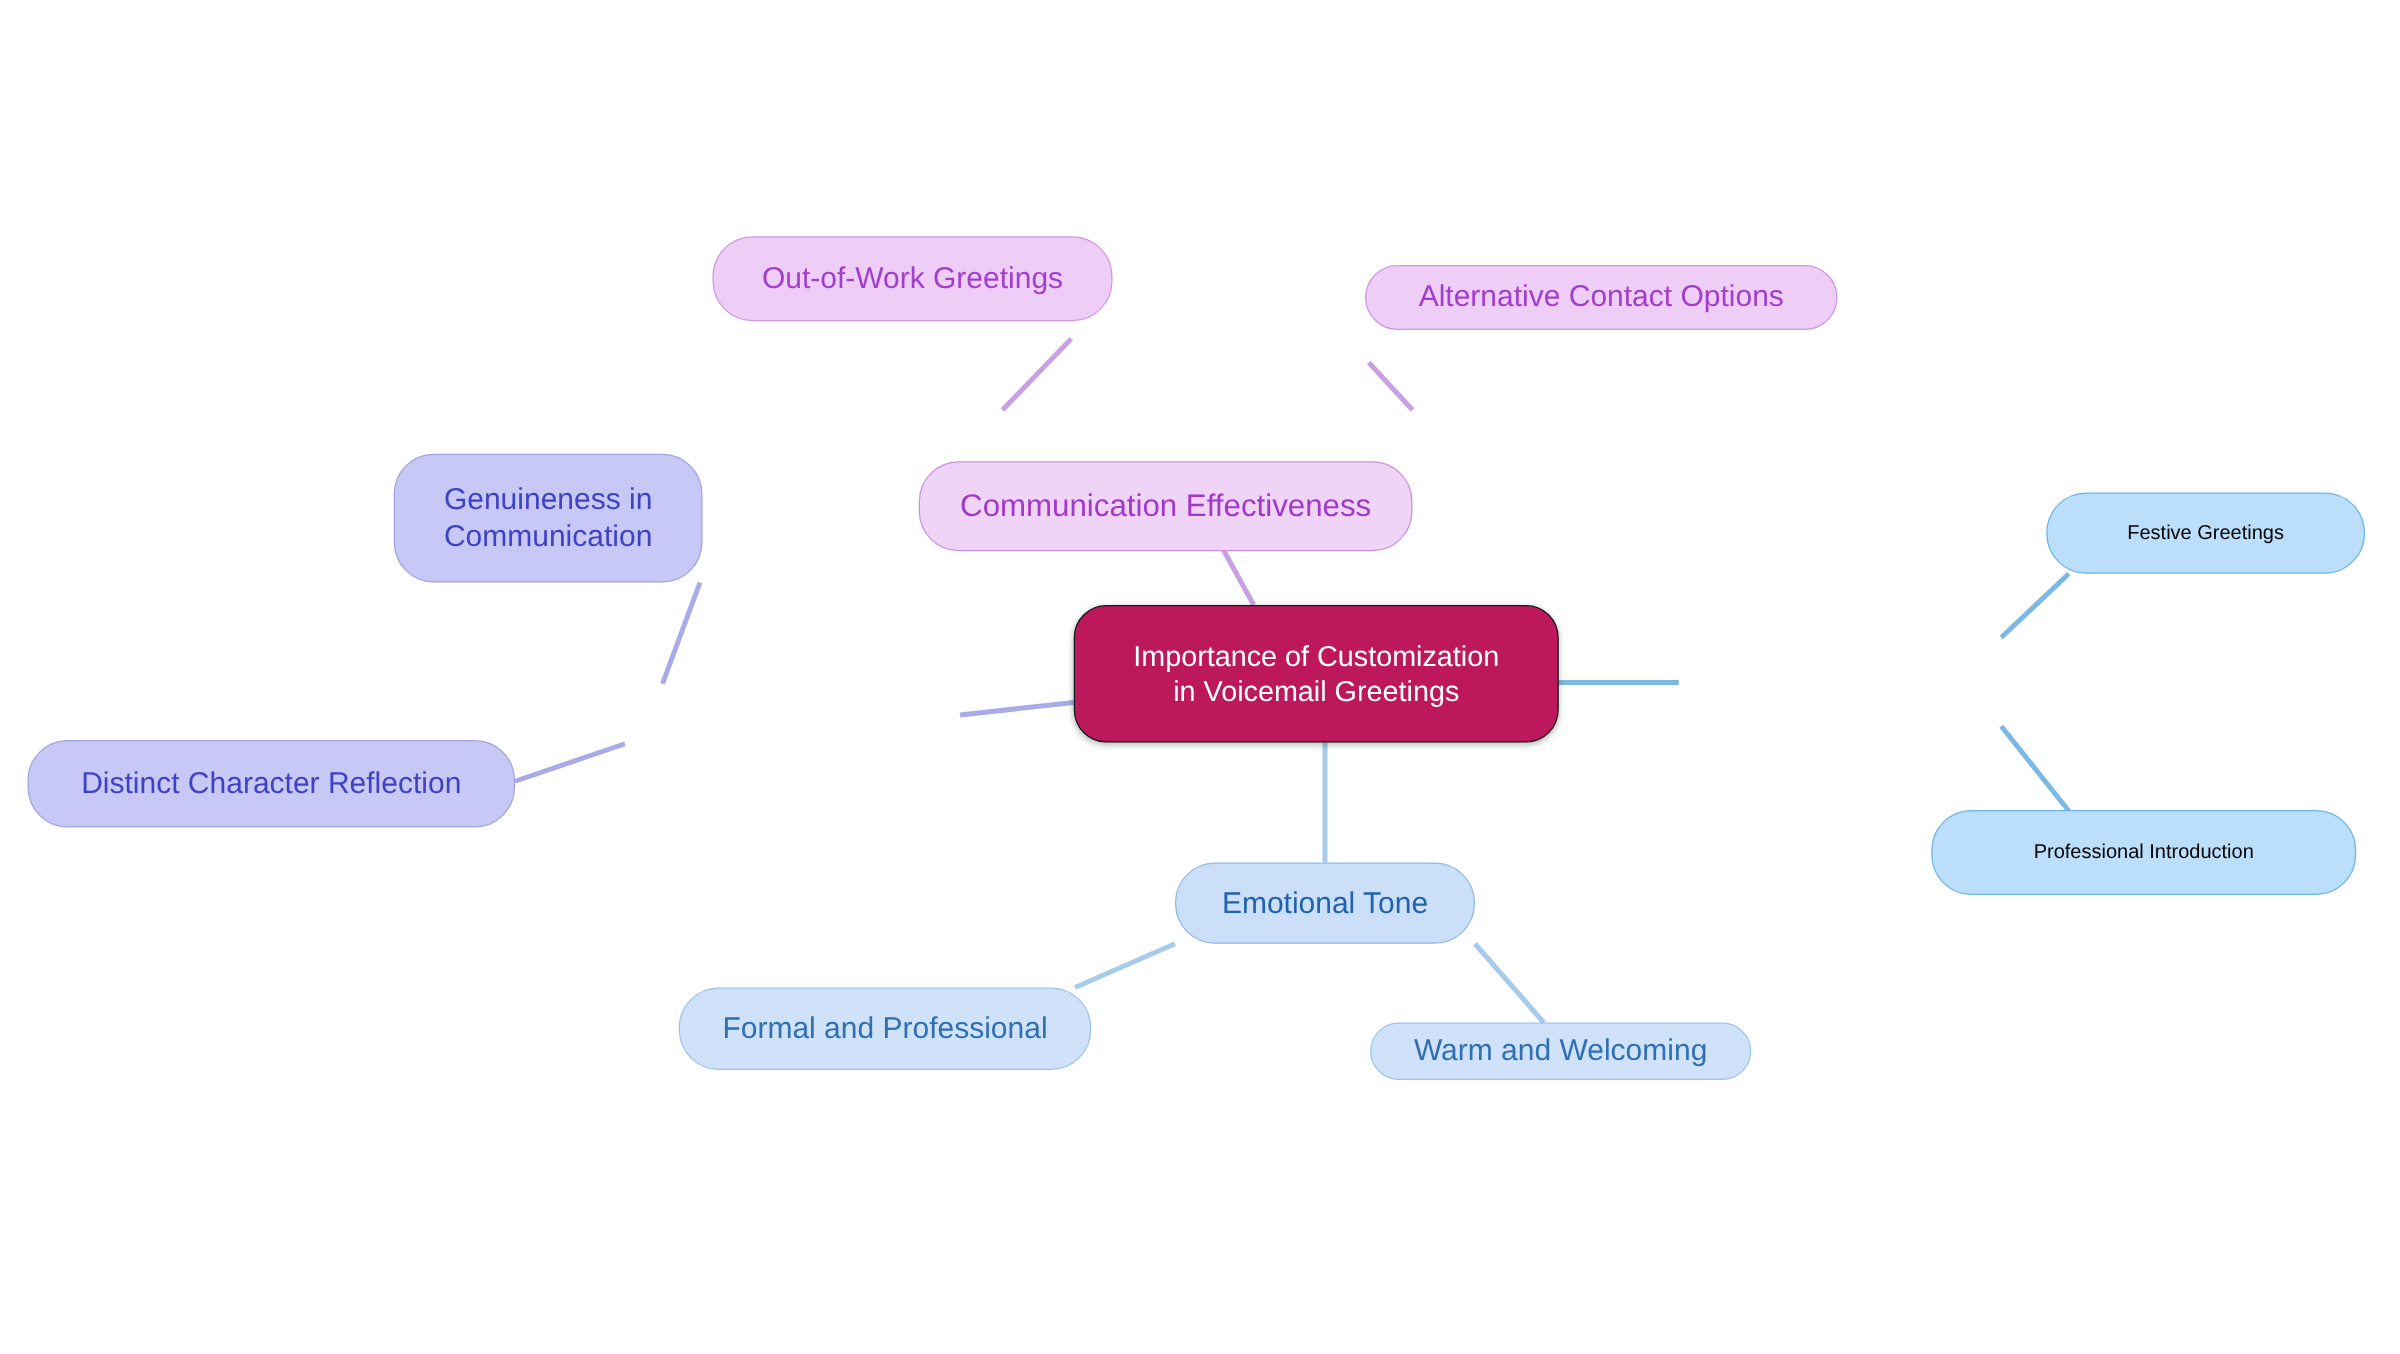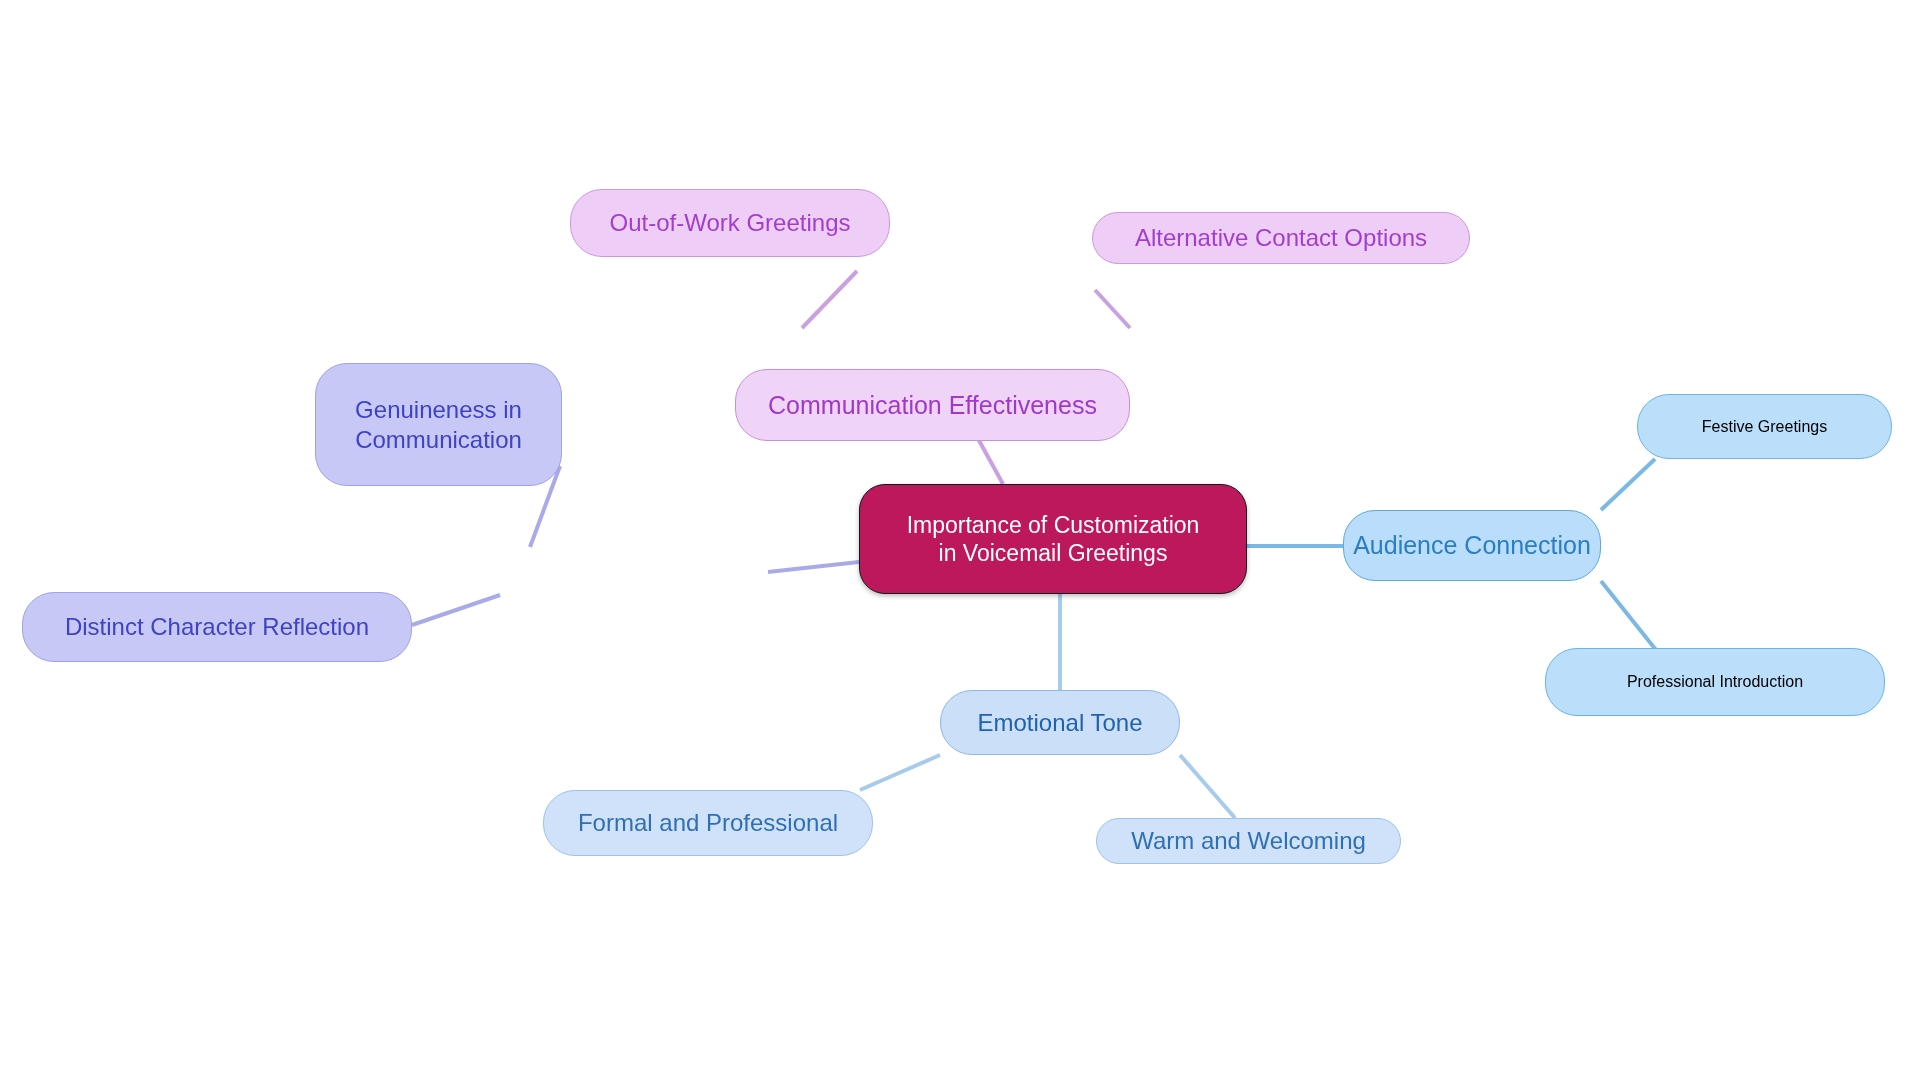--- a/index.html
+++ b/index.html
@@ -126,34 +126,33 @@
     <path d="M 859 562 L 768 572" stroke="#a9abe8" stroke-width="4" fill="none"></path>
 
     <path d="M 530 547 L 560 466" stroke="#a9abe8" stroke-width="4" fill="none"></path>
 
     <path d="M 500 595 L 412 625" stroke="#a9abe8" stroke-width="4" fill="none"></path>
   </svg>
 
   <div class="node node-root" style="left:859px; top:484px; width:388px; height:110px;">Importance of Customization
 in Voicemail Greetings</div>
 
-  <div class="node node-blue-main" style="left:1343px; top:510px; width:258px; height:71px;">Audience Connection</div>
 
   <div class="node node-blue-sub" style="left:1637px; top:394px; width:255px; height:65px;">Festive Greetings</div>
 
   <div class="node node-blue2-main" style="left:940px; top:690px; width:240px; height:65px;">Emotional Tone</div>
 
   <div class="node node-blue-sub" style="left:1545px; top:648px; width:340px; height:68px;">Professional Introduction</div>
 
   <div class="node node-blue2-sub" style="left:543px; top:790px; width:330px; height:66px;">Formal and Professional</div>
 
   <div class="node node-blue2-sub" style="left:1096px; top:818px; width:305px; height:46px;">Warm and Welcoming</div>
 
 
-  <div class="node node-purple-sub" style="left:315px; top:363px; width:247px; height:123px;">Genuineness in
+  <div class="node node-purple-sub" style="left:315px; top:363px; width:247px; height:103px;">Genuineness in
 Communication</div>
 
   <div class="node node-purple-sub" style="left:22px; top:592px; width:390px; height:70px;text-align:right;">Distinct Character Reflection</div>
 
   <div class="node node-pink-main" style="left:735px; top:328px; width:395px; height:72px;margin-top:41px;">Communication Effectiveness</div>
 
   <div class="node node-pink-sub" style="left:570px; top:189px; width:320px; height:68px;">Out-of-Work Greetings</div>
 
   <div class="node node-pink-sub" style="left:1092px; top:212px; width:378px; height:52px;">Alternative Contact Options</div>
 

